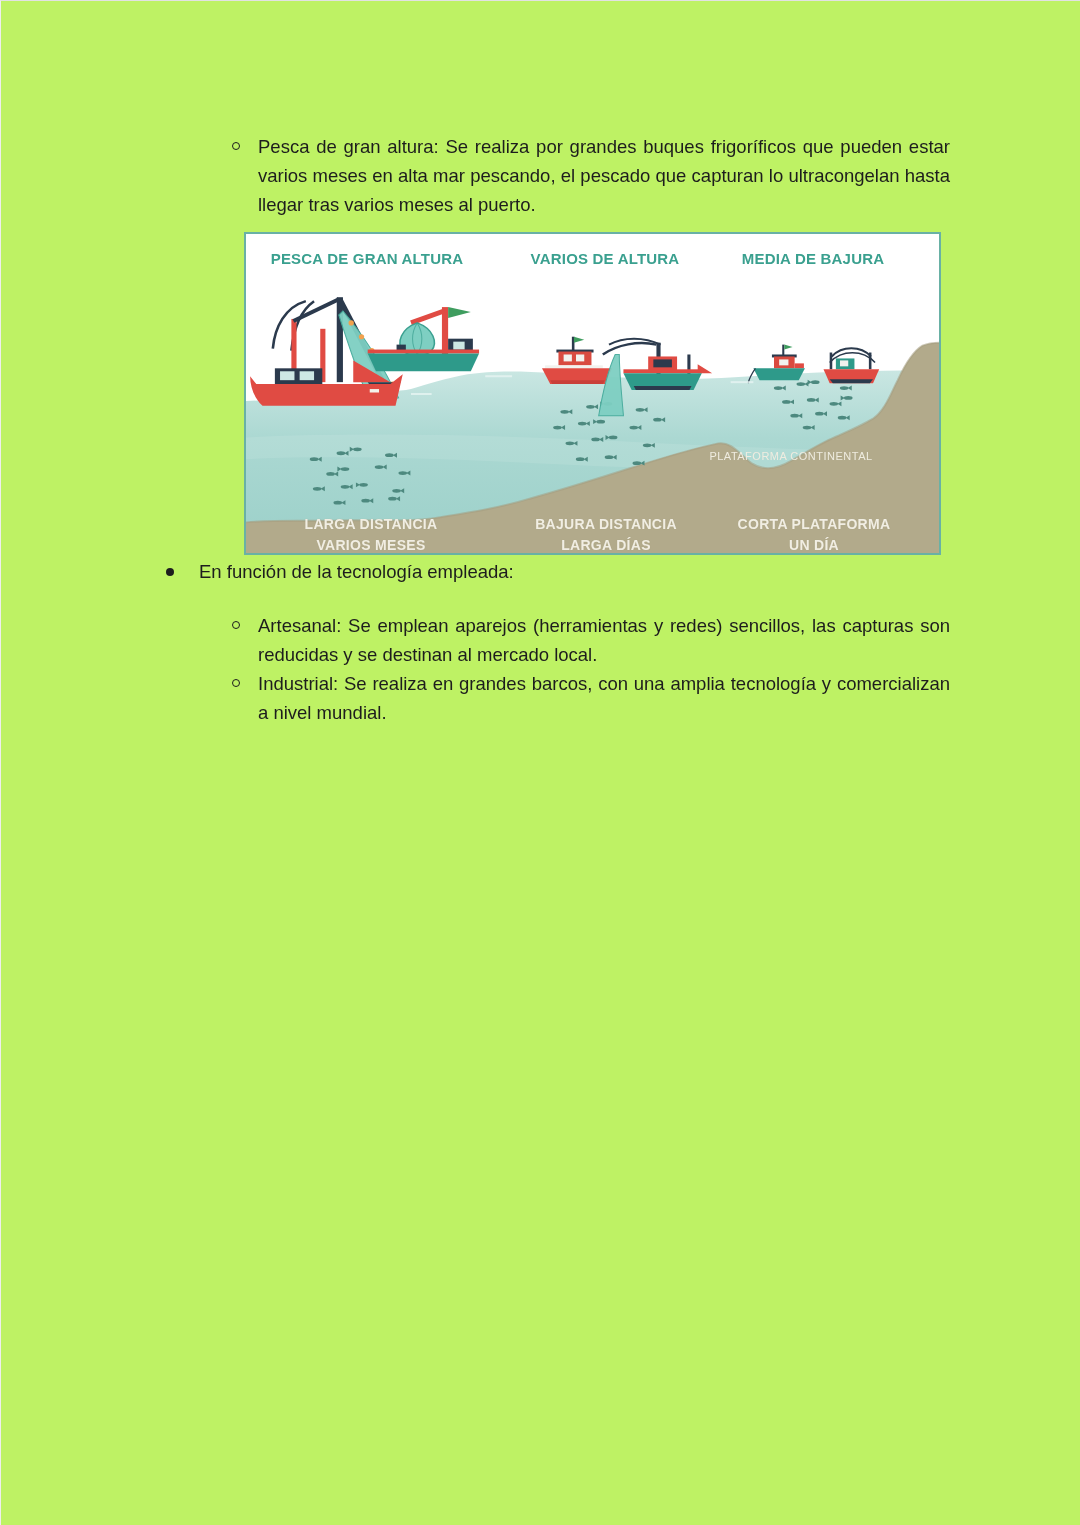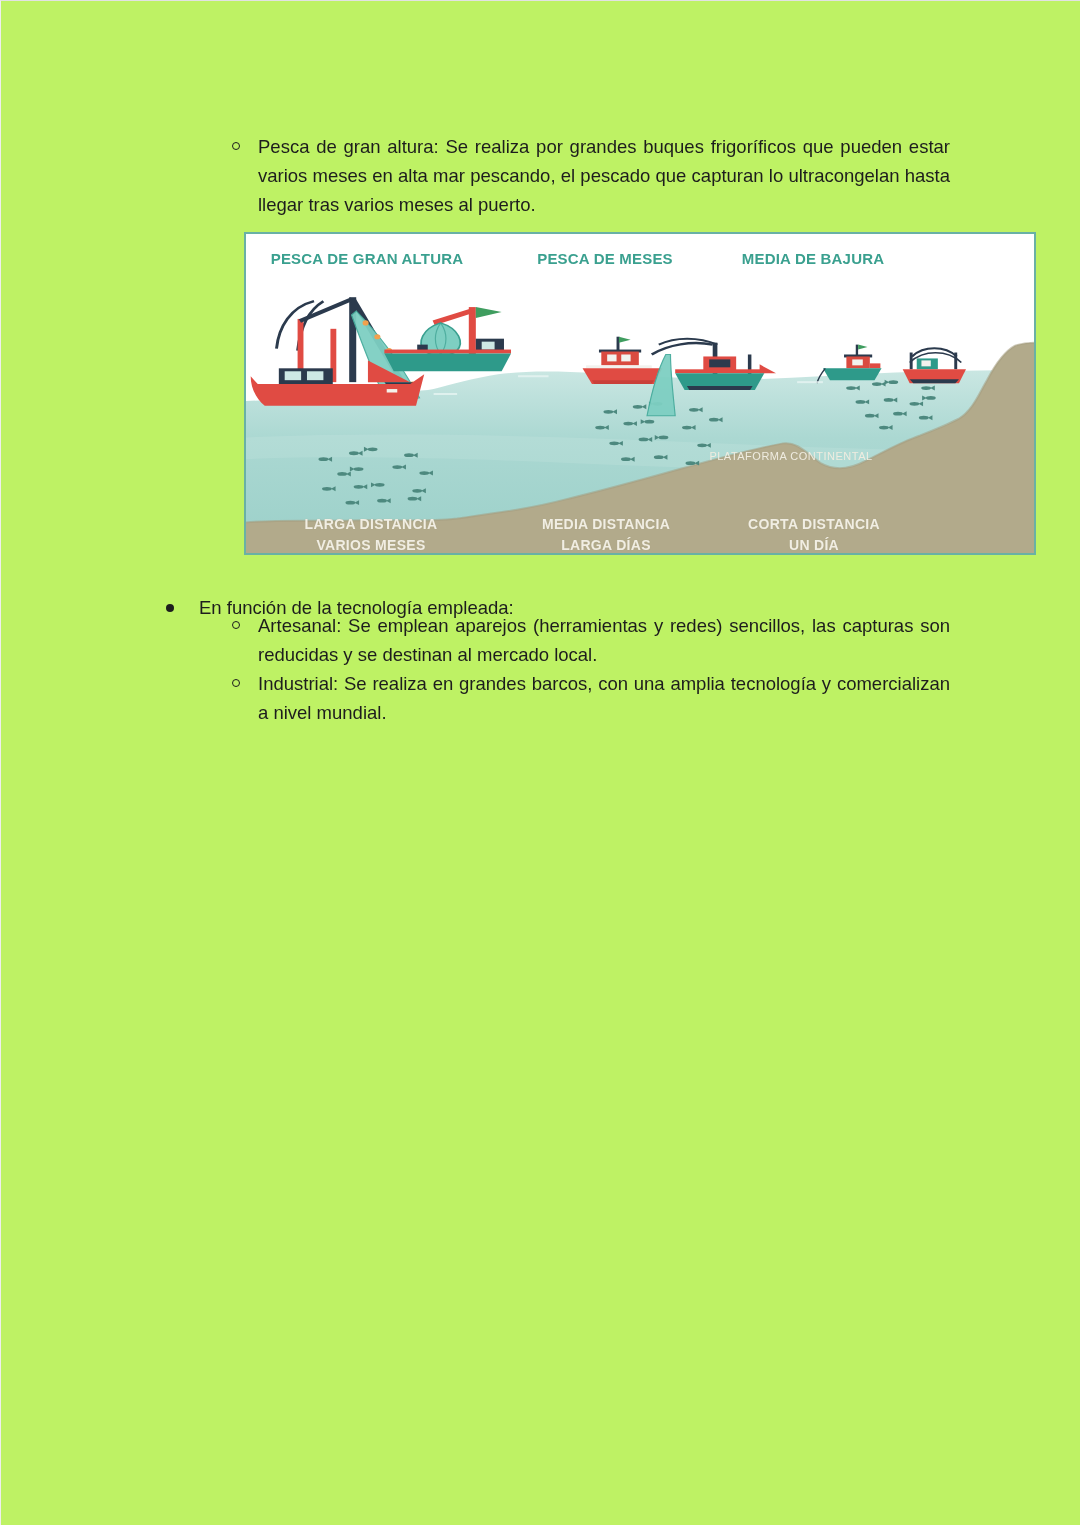--- a/index.html
+++ b/index.html
@@ -13,21 +13,21 @@
   .li .txt { margin:0; font-size:18.5px; line-height:29px; }
   .li-sub { left:231px; }
   .li-sub .txt { margin-left:26px; width:692px; text-align:justify; }
   .li-main { left:165px; }
   .li-main .txt { margin-left:33px; white-space:nowrap; text-align:left; }
   .marker { position:absolute; left:0; top:10px; width:8px; height:8px; border-radius:50%; box-sizing:border-box; }
   .marker.hollow { border:1.6px solid #1d1d1d; background:transparent; }
   .marker.solid  { background:#1d1d1d; }
 
   .fig {
-    position:absolute; left:243px; top:231px; width:792px; height:323px;
+    position:absolute; left:243px; top:231px; width:697px; height:323px;
     border:2px solid #69b1a5; box-sizing:border-box; background:#ffffff; overflow:hidden; margin:0;
   }
   .fig svg { position:absolute; left:0; top:0; width:100%; height:100%; display:block; }
   .fig-title {
     position:absolute; top:16px; transform:translateX(-50%);
     font-size:15px; font-weight:bold; letter-spacing:0.2px; color:#3aa08f; white-space:nowrap;
   }
   .fig-label {
     position:absolute; top:280px; transform:translateX(-50%); text-align:center;
     font-size:14px; font-weight:bold; line-height:21px; letter-spacing:0.3px;
@@ -203,40 +203,40 @@
       </g>
 
       <g stroke="#e8f5f3" stroke-width="2" opacity="0.8">
         <path d="M160,162 h20"></path>
           <path d="M232,144 h26"></path>
           <path d="M470,150 h22"></path>
       </g>
     </svg>
 
     <div class="fig-title" style="left:121px;">PESCA DE GRAN ALTURA</div>
-    <div class="fig-title" style="left:359px;">PESCA DE MESES</div>
+    <div class="fig-title" style="left:359px;">VARIOS DE ALTURA</div>
     <div class="fig-title" style="left:567px;">MEDIA DE BAJURA</div>
 
     <div class="fig-label" style="left:125px;">
       <div>LARGA DISTANCIA</div>
       <div>VARIOS MESES</div>
     </div>
     <div class="fig-label" style="left:360px;">
-      <div>MEDIA DISTANCIA</div>
+      <div>BAJURA DISTANCIA</div>
       <div>LARGA DÍAS</div>
     </div>
     <div class="fig-label" style="left:568px;">
-      <div>CORTA DISTANCIA</div>
+      <div>CORTA PLATAFORMA</div>
       <div>UN DÍA</div>
     </div>
 
     <div class="shelf-label">PLATAFORMA CONTINENTAL</div>
   </figure>
 
-  <div class="li li-main" style="top:592px;">
+  <div class="li li-main" style="top:556px;">
     <span class="marker solid" style="top:11px;"></span>
     <p class="txt">En función de la tecnología empleada:</p>
   </div>
 
   <div class="li li-sub" style="top:610px;">
     <span class="marker hollow"></span>
     <p class="txt">Artesanal: Se emplean aparejos (herramientas y redes) sencillos, las capturas son reducidas y se destinan al mercado local.</p>
   </div>
   <div class="li li-sub" style="top:668px;">
     <span class="marker hollow"></span>

